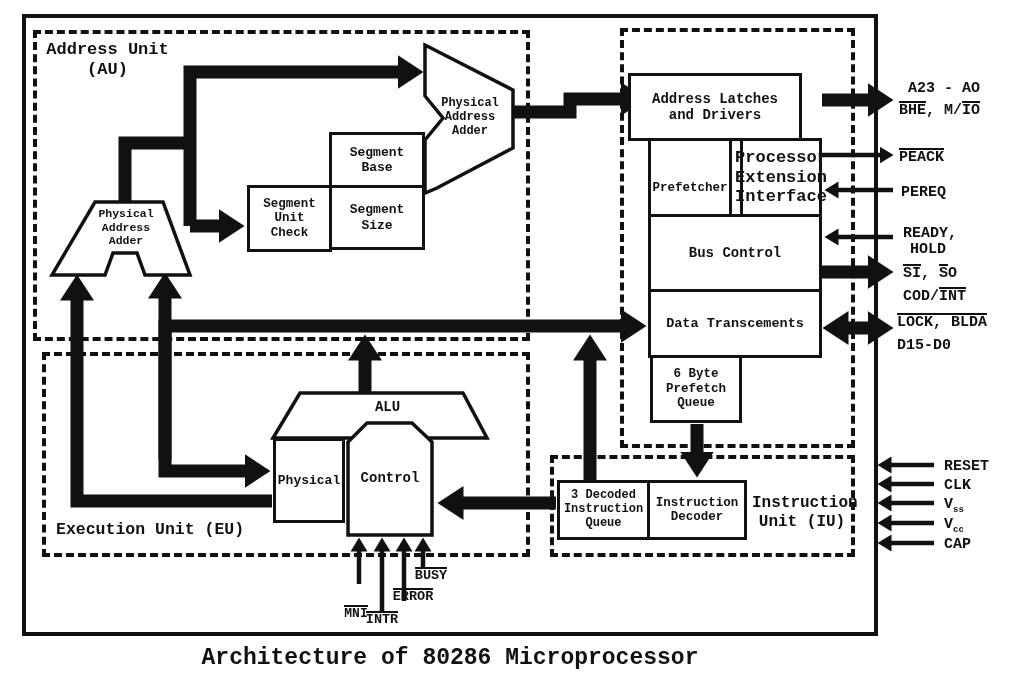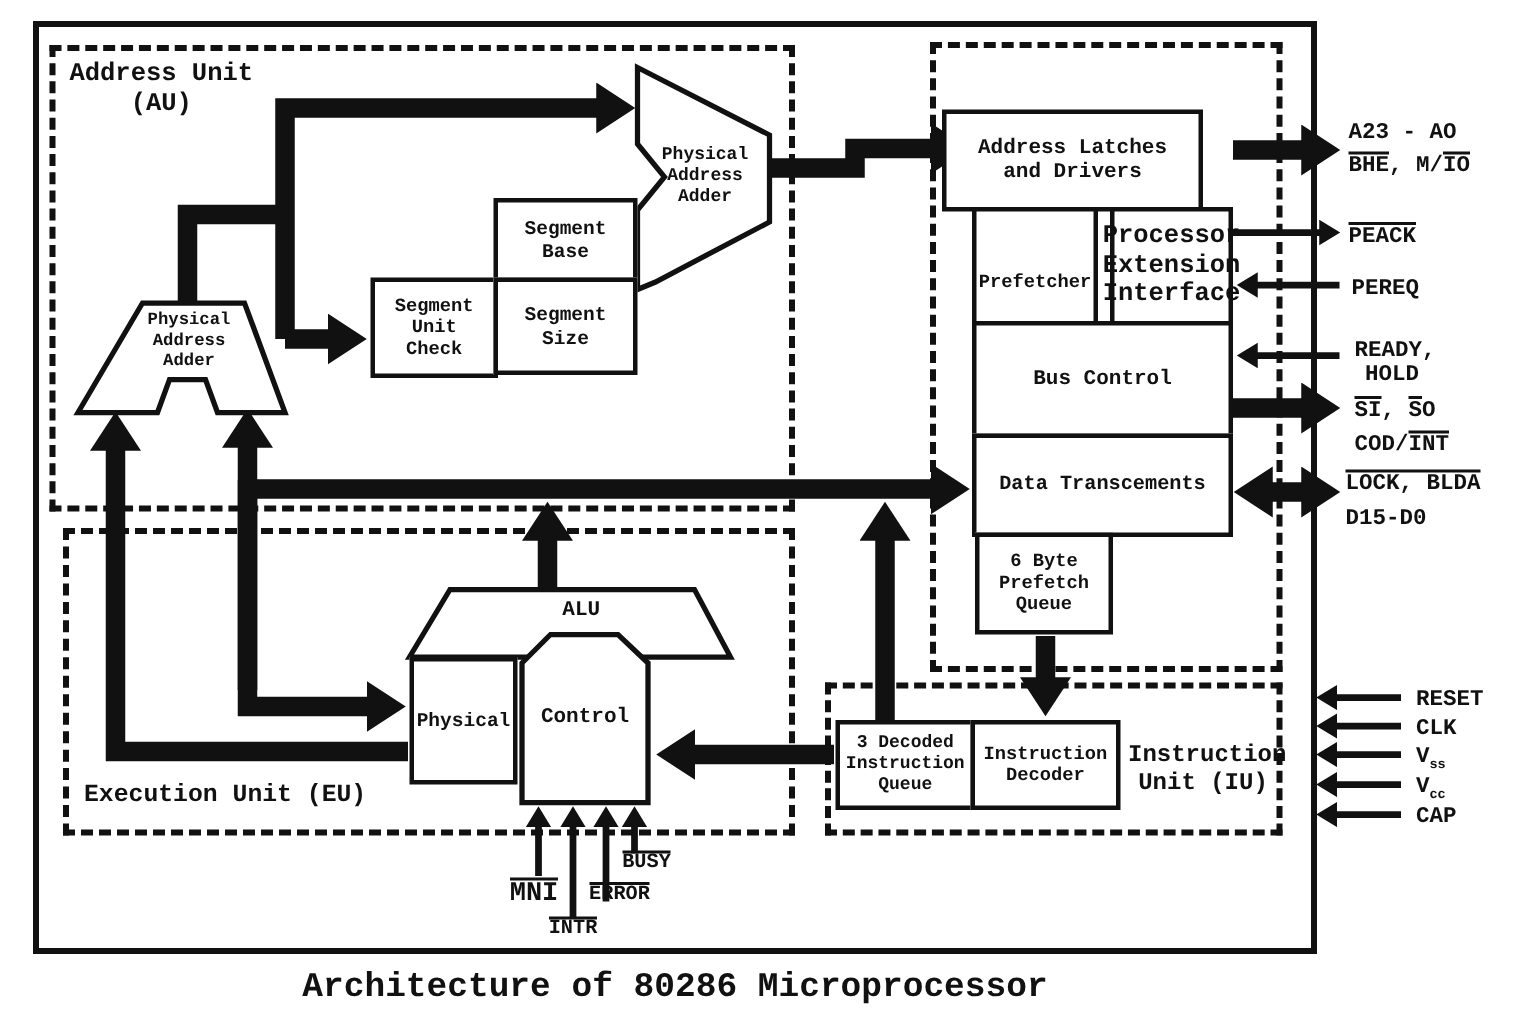--- a/index.html
+++ b/index.html
@@ -150,21 +150,21 @@
   <div class="box" style="left:557px;top:480px;width:93px;height:60px;font-size:12px;">
     <span>3 Decoded
 Instruction
 Queue</span>
   </div>
   <div class="box" style="left:647px;top:480px;width:100px;height:60px;font-size:12.5px;">
     <span>Instruction
 Decoder</span>
   </div>
 
-  <div class="pin" style="left:899px;top:78px;line-height:22px;">
+  <div class="pin" style="left:899px;top:78px;line-height:22px;text-align:right;">
     <div>A23 - AO</div>
     <div><span class="ov">BHE</span><span>, M/</span><span class="ov">IO</span></div>
   </div>
   <div class="pin" style="left:899px;top:146px;">
     <span class="ov">PEACK</span>
   </div>
   <div class="pin" style="left:901px;top:181px;">PEREQ</div>
   <div class="pin" style="left:903px;top:226px;line-height:16px;">
     <div>READY,</div>
     <div style="padding-left:7px;">HOLD</div>
@@ -181,21 +181,21 @@
   <div class="pin" style="left:944px;top:455px;">RESET</div>
   <div class="pin" style="left:944px;top:474px;">CLK</div>
   <div class="pin" style="left:944px;top:493px;">
     <span>V</span><sub>ss</sub>
   </div>
   <div class="pin" style="left:944px;top:513px;">
     <span>V</span><sub>cc</sub>
   </div>
   <div class="pin" style="left:944px;top:533px;">CAP</div>
 
-  <div class="pin" style="left:334px;top:585px;width:44px;text-align:center;font-size:18px;">
+  <div class="pin" style="left:334px;top:602px;width:44px;text-align:center;font-size:13px;">
     <span class="ov">MNI</span>
   </div>
   <div class="pin" style="left:384px;top:585px;width:58px;text-align:center;font-size:13.5px;">
     <span class="ov">ERROR</span>
   </div>
   <div class="pin" style="left:404px;top:564px;width:54px;text-align:center;font-size:13.5px;">
     <span class="ov">BUSY</span>
   </div>
   <div class="pin" style="left:358px;top:608px;width:48px;text-align:center;font-size:13.5px;">
     <span class="ov">INTR</span>

